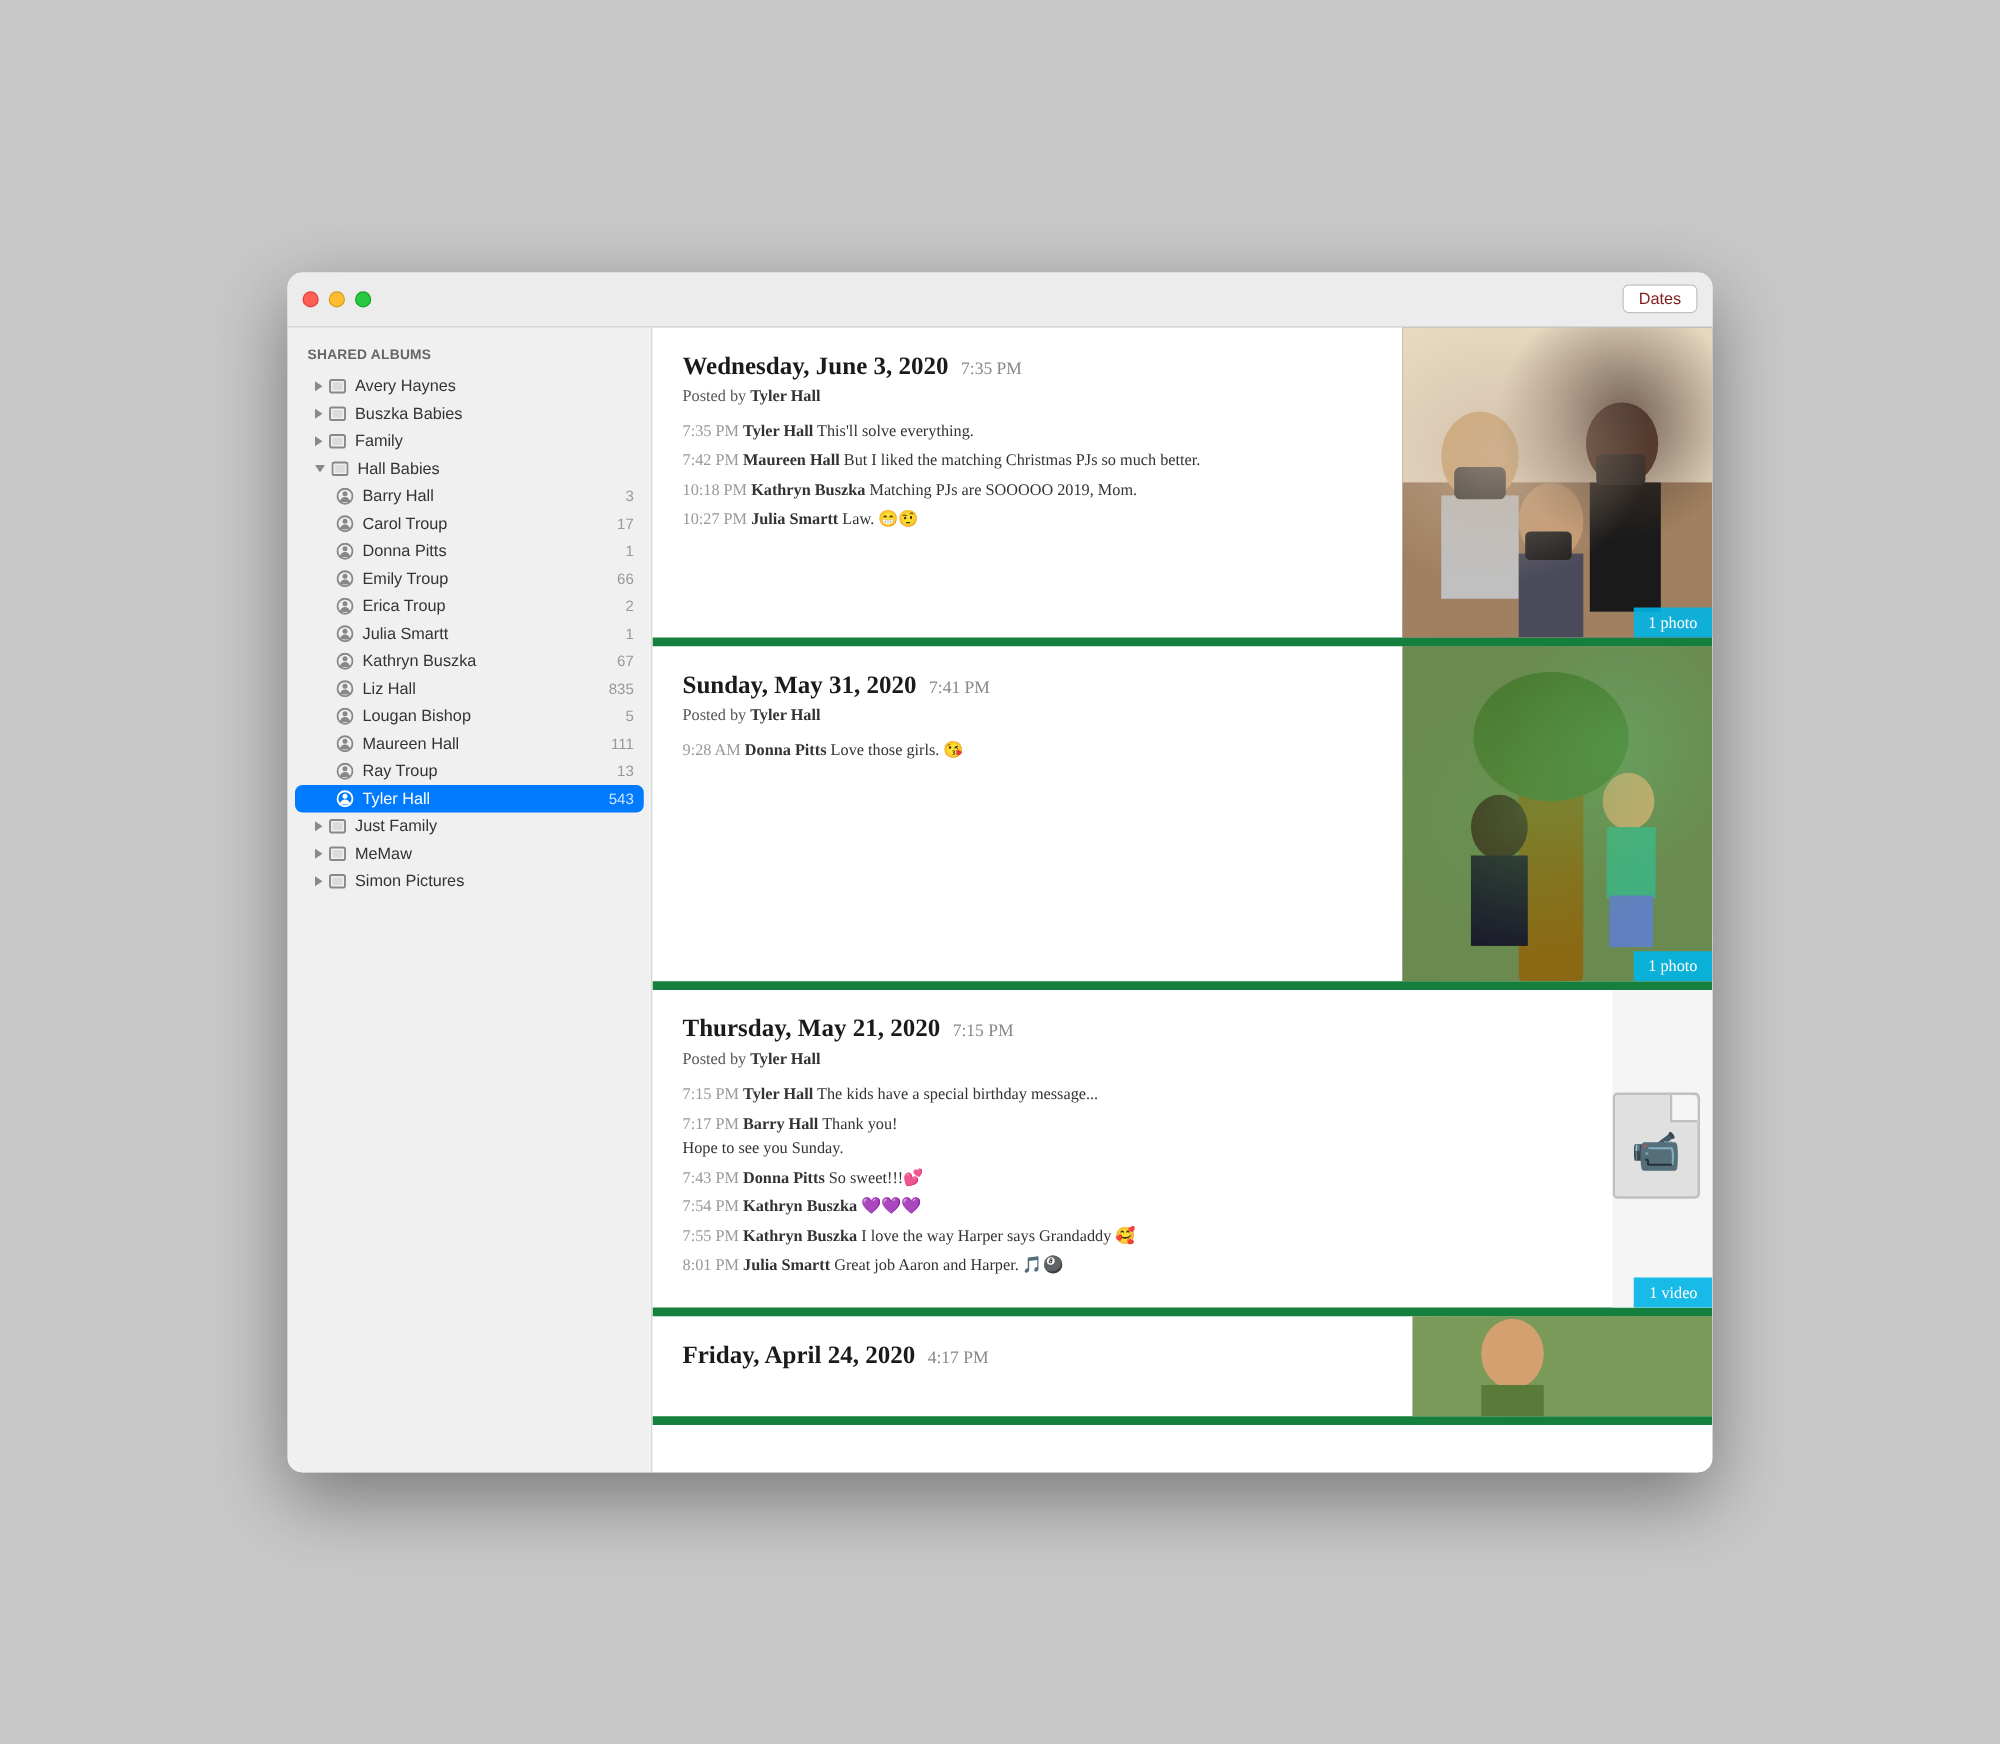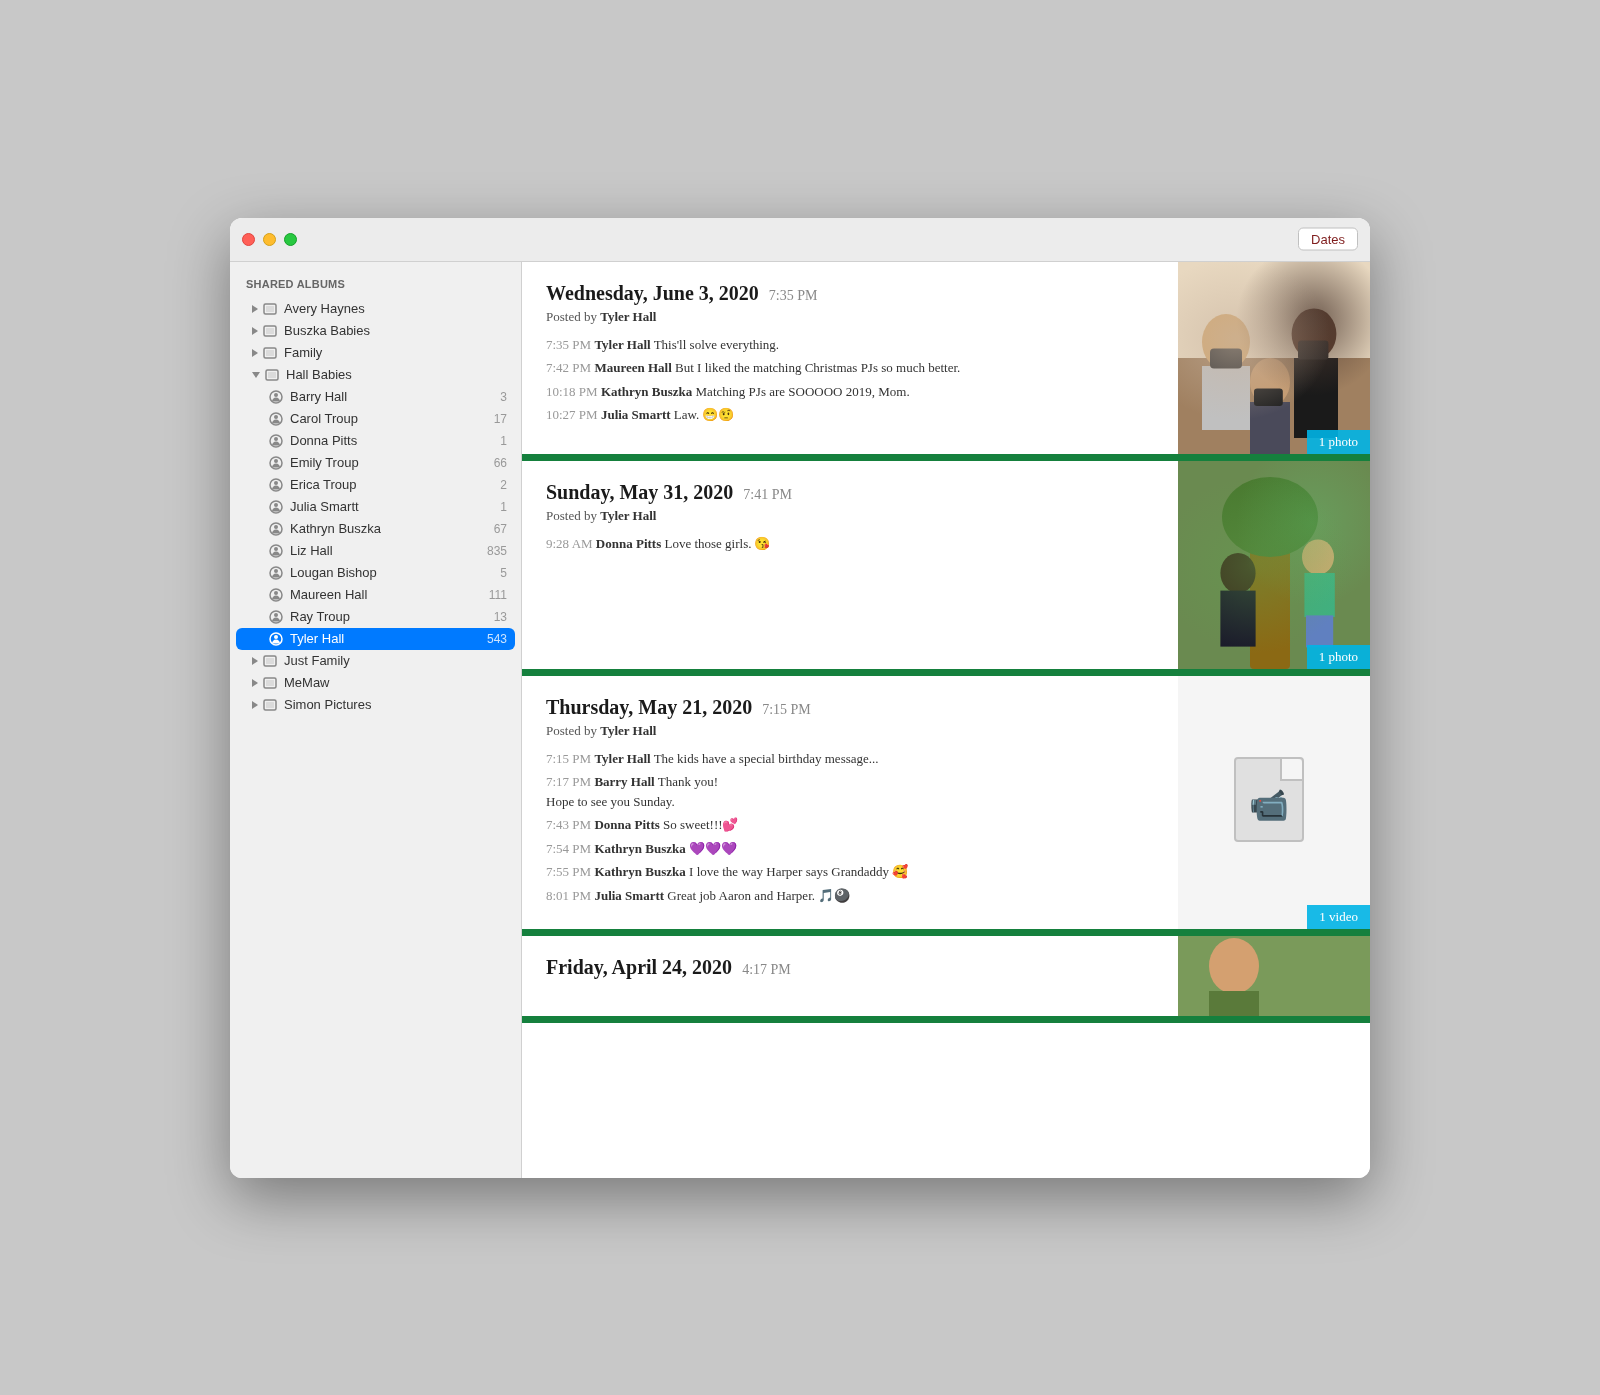--- a/index.html
+++ b/index.html
@@ -163,25 +163,26 @@
     .post-by strong { color: #333; font-weight: 600; }
     .comment {
       font-size: 13px;
       color: #333;
       margin-bottom: 4px;
       line-height: 1.5;
     }
     .comment .time { color: #999; }
     .comment .author { font-weight: 700; }
     .post-media {
-      width: 192px;
+      width: 248px;
       flex-shrink: 0;
       position: relative;
       display: flex;
       flex-direction: column;
+      align-items: flex-end;
     }
     .media-placeholder {
       flex: 1;
       background: #d8d8d8;
       display: flex;
       align-items: center;
       justify-content: center;
       overflow: hidden;
       position: relative;
     }

